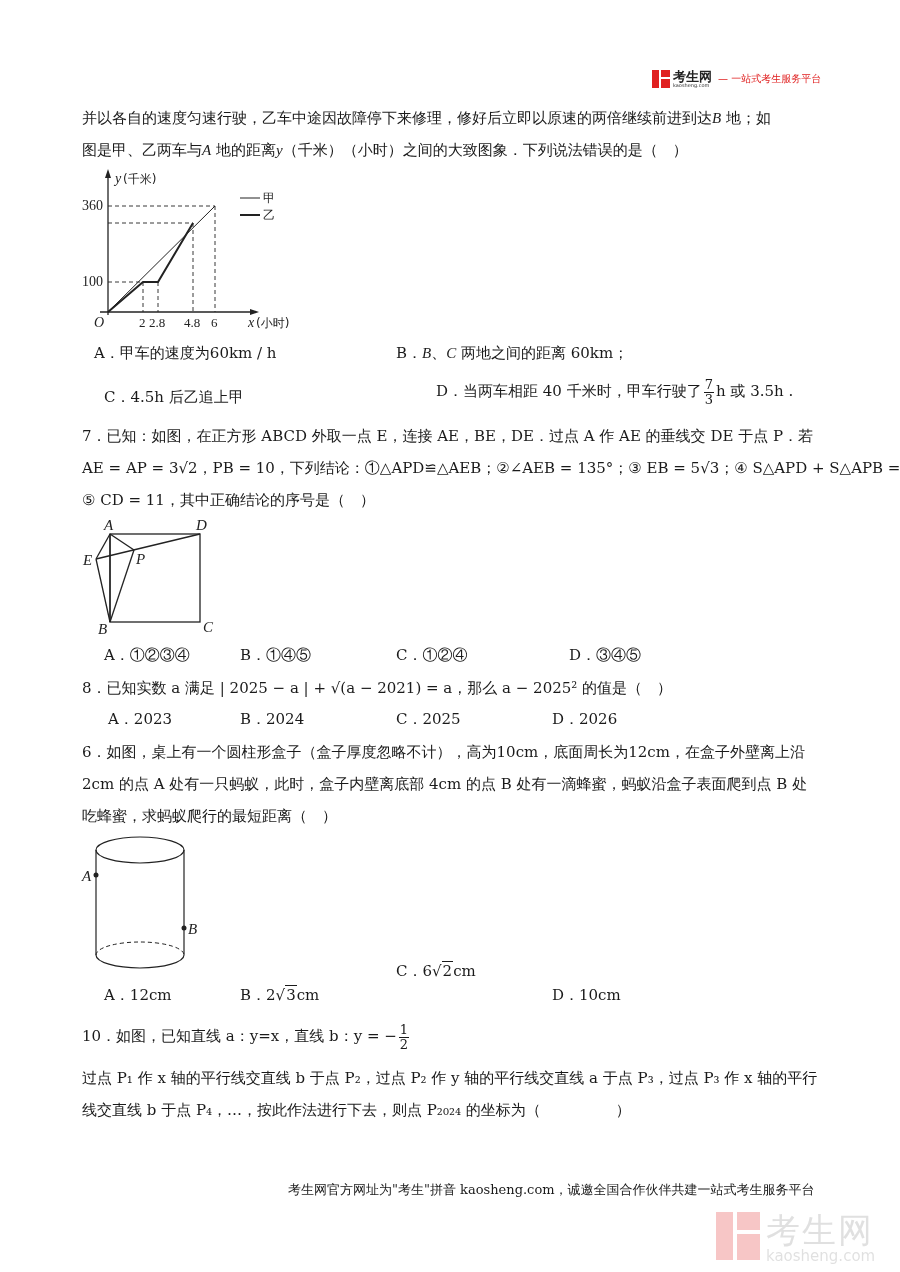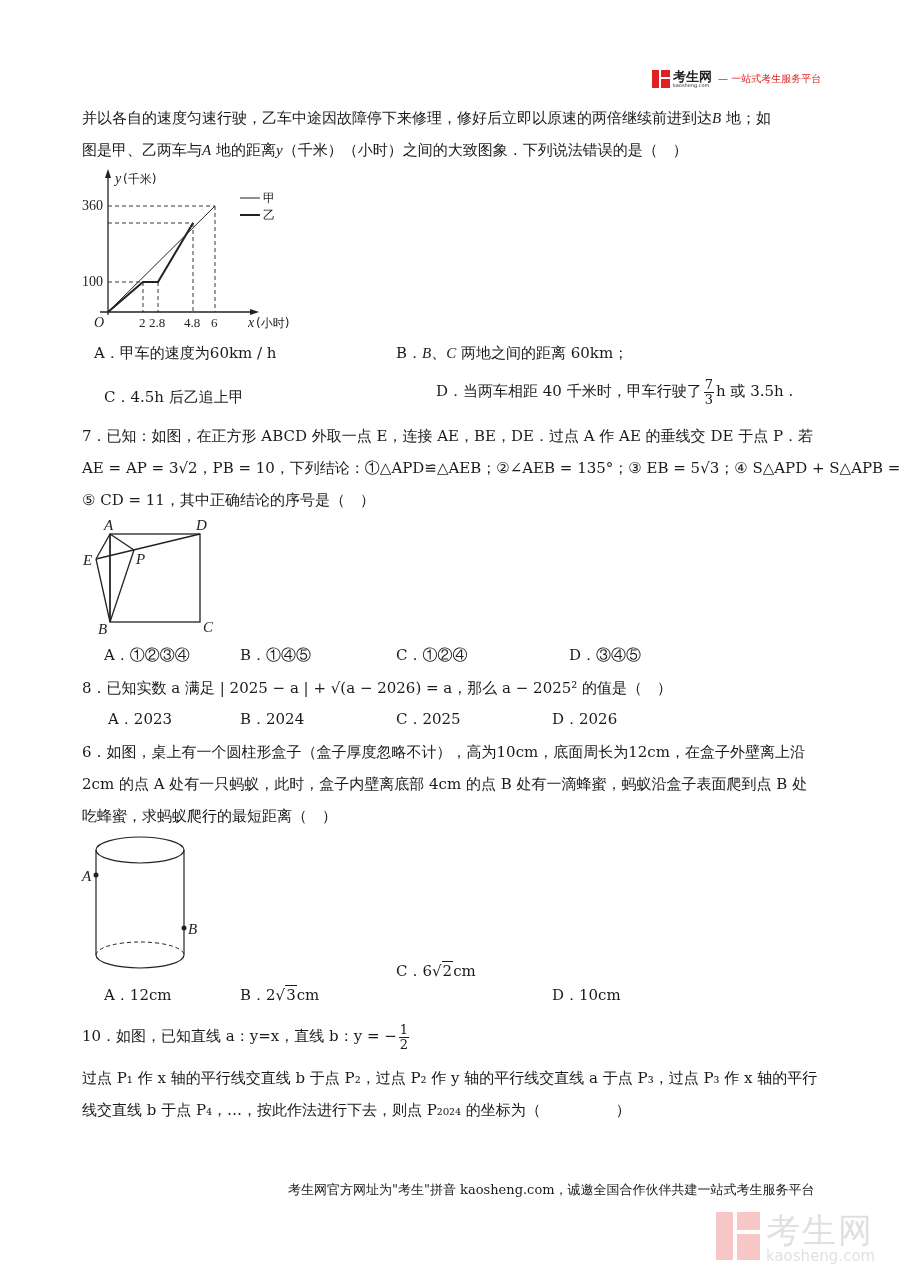--- a/index.html
+++ b/index.html
@@ -119,21 +119,21 @@
   <text x="66" y="54" font-family="Liberation Serif, serif" font-size="15" font-style="italic" fill="#222">P</text>
   <text x="28" y="124" font-family="Liberation Serif, serif" font-size="15" font-style="italic" fill="#222">B</text>
   <text x="133" y="122" font-family="Liberation Serif, serif" font-size="15" font-style="italic" fill="#222">C</text>
 </svg>
 
 <div class="opt" style="left:104px; top:645px;">A．①②③④</div>
 <div class="opt" style="left:240px; top:645px;">B．①④⑤</div>
 <div class="opt" style="left:396px; top:645px;">C．①②④</div>
 <div class="opt" style="left:552px; top:645px;margin-left:17px;">D．③④⑤</div>
 
-<div class="line" style="top:678px;">8．已知实数 a 满足 | 2025 − a | + √(a − 2026) = a，那么 a − 2025² 的值是（　）</div>
+<div class="line" style="top:678px;">8．已知实数 a 满足 | 2025 − a | + √(a − 2021) = a，那么 a − 2025² 的值是（　）</div>
 <div class="opt" style="left:108px; top:709px;">A．2023</div>
 <div class="opt" style="left:240px; top:709px;">B．2024</div>
 <div class="opt" style="left:396px; top:709px;">C．2025</div>
 <div class="opt" style="left:552px; top:709px;">D．2026</div>
 
 <div class="line" style="top:742px;">6．如图，桌上有一个圆柱形盒子（盒子厚度忽略不计），高为10cm，底面周长为12cm，在盒子外壁离上沿</div>
 <div class="line" style="top:774px;">2cm 的点 A 处有一只蚂蚁，此时，盒子内壁离底部 4cm 的点 B 处有一滴蜂蜜，蚂蚁沿盒子表面爬到点 B 处</div>
 <div class="line" style="top:806px;">吃蜂蜜，求蚂蚁爬行的最短距离（　）</div>
 
 <svg class="abs" style="left:70px; top:825px;" width="150" height="150">

